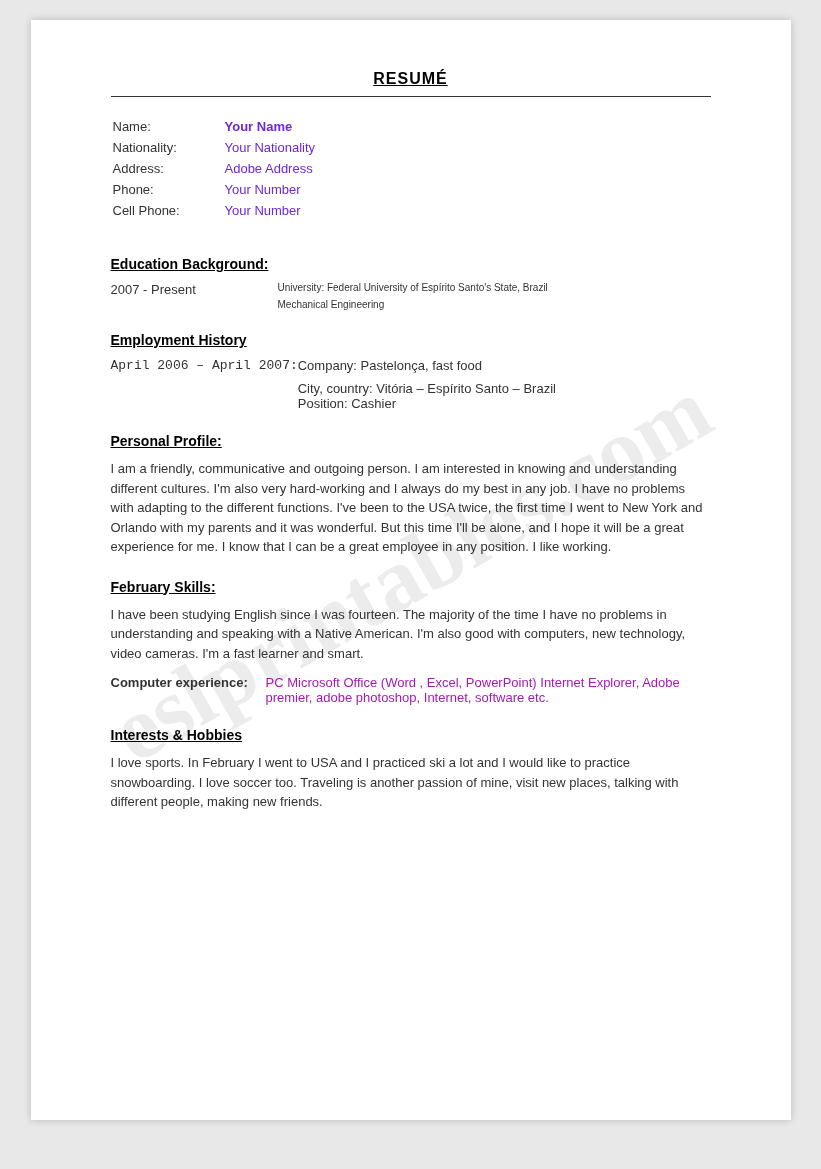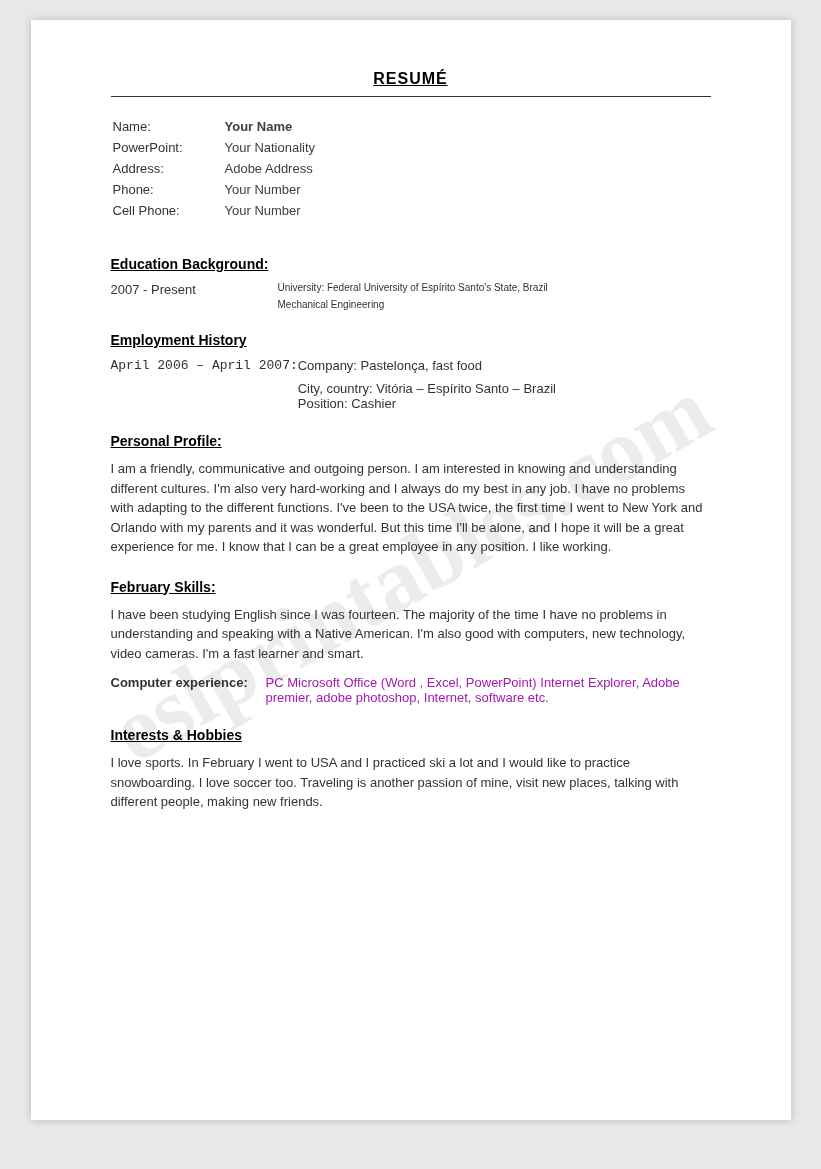--- a/index.html
+++ b/index.html
@@ -72,21 +72,21 @@
       font-size: 13px;
       vertical-align: top;
     }
 
     .contact-table .label-col {
       width: 110px;
       color: #333;
     }
 
     .contact-table .value-col {
-      color: #404040;
+      color: #6d28d9;
     }
 
     .bold-name {
       font-weight: bold;
     }
 
     .section-title {
       font-size: 14px;
       font-weight: bold;
       text-decoration: underline;
@@ -188,21 +188,21 @@
     <div class="resume-title">RESUMÉ</div>
     <hr class="title-divider">
 
     <table class="contact-table">
       <tbody>
           <tr>
         <td class="label-col">Name:</td>
         <td class="value-col bold-name">Your Name</td>
       </tr>
       <tr>
-        <td class="label-col">PowerPoint:</td>
+        <td class="label-col">Nationality:</td>
         <td class="value-col">Your Nationality</td>
       </tr>
       <tr>
         <td class="label-col">Address:</td>
         <td class="value-col">Adobe Address</td>
       </tr>
       <tr>
         <td class="label-col">Phone:</td>
         <td class="value-col">Your Number</td>
       </tr>

